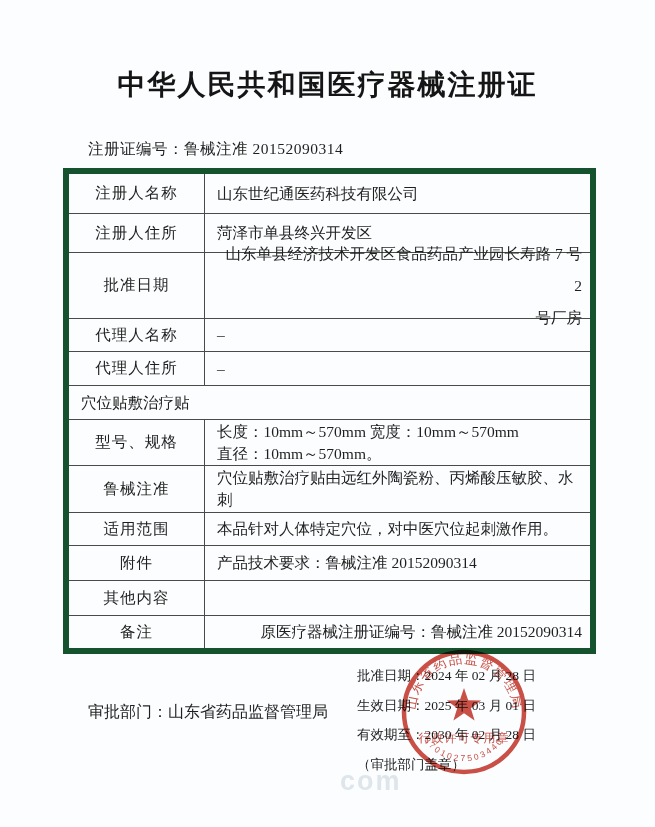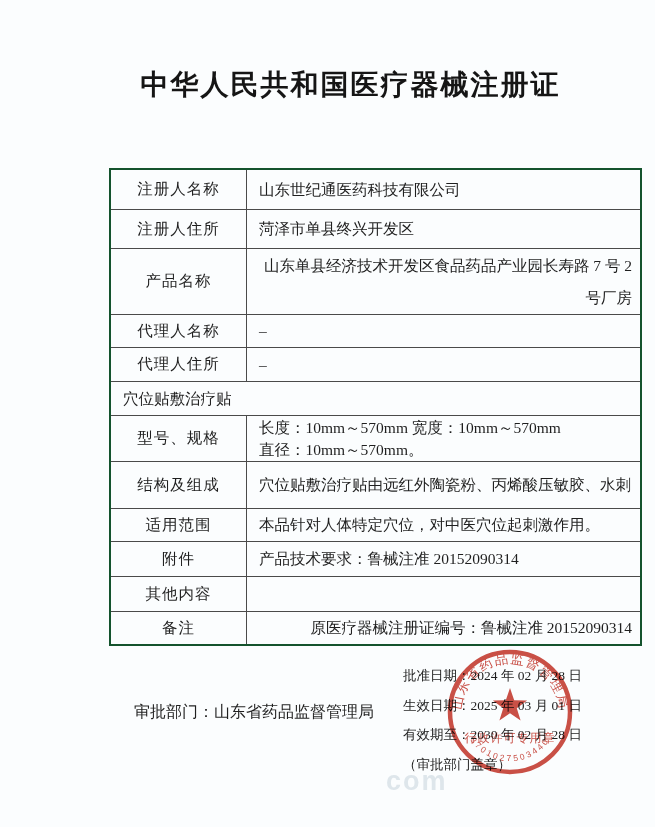--- a/index.html
+++ b/index.html
@@ -4,35 +4,35 @@
 <style>
   html,body { margin:0; padding:0; }
   body {
     width:655px; height:827px;
     background:#fbfdfe;
     font-family:"Liberation Serif","DejaVu Serif",serif;
     color:#1f1f1f;
     position:relative;
     overflow:hidden;
   }
-  .page { position:absolute; inset:0;margin-left:46px; }
+  .page { position:absolute; inset:0; }
 
   .title {
     position:absolute; top:66px; left:0; width:100%;
     text-align:center; font-size:28px; font-weight:bold; letter-spacing:2px;
     color:#151515;
   }
   .regline {
     position:absolute; top:139px; left:88px;
     font-size:15.5px; letter-spacing:0.5px;
   }
 
   .ctable {
     position:absolute; top:168px; left:63px; width:533px;
-    border:2px solid #14532d; box-sizing:border-box;
+    border:6px solid #14532d; box-sizing:border-box;
     background:transparent;
   }
   .trow { display:flex; border-top:1px solid #4a4a4a; box-sizing:border-box; }
   .trow:first-child { border-top:none; }
   .tlabel {
     flex:0 0 136px; width:136px;
     display:flex; align-items:center; justify-content:center;
     font-size:15.5px; letter-spacing:1px;
     border-right:1px solid #4a4a4a; box-sizing:border-box;
     text-align:center;
@@ -62,39 +62,40 @@
     color:#a9bcc9; opacity:0.35; user-select:none;
   }
 </style>
 </head>
 <body>
 
 <div class="page">
 
   <div class="title">中华人民共和国医疗器械注册证</div>
 
+  <div class="regline">注册证编号：鲁械注准 20152090314</div>
 
   <div class="ctable">
 
     <div class="trow" style="height:39px">
       <div class="tlabel">注册人名称</div>
       <div class="tvalue">
           <span class="vline">山东世纪通医药科技有限公司</span>
         </div>
     </div>
 
     <div class="trow" style="height:39px">
       <div class="tlabel">注册人住所</div>
       <div class="tvalue">
           <span class="vline">菏泽市单县终兴开发区</span>
         </div>
     </div>
 
     <div class="trow" style="height:66px">
-      <div class="tlabel">产品名称</div>
+      <div class="tlabel">批准日期</div>
       <div class="tvalue">
         <span class="vline wide">山东单县经济技术开发区食品药品产业园长寿路 7 号 2</span>
         <span class="vline wide">号厂房</span>
       </div>
     </div>
 
     <div class="trow" style="height:33px">
       <div class="tlabel">代理人名称</div>
       <div class="tvalue">
           <span class="vline">–</span>
@@ -116,21 +117,21 @@
 
     <div class="trow" style="height:46px">
       <div class="tlabel">型号、规格</div>
       <div class="tvalue">
         <span class="vline">长度：10mm～570mm 宽度：10mm～570mm</span>
         <span class="vline">直径：10mm～570mm。</span>
       </div>
     </div>
 
     <div class="trow" style="height:47px">
-      <div class="tlabel">结构及组成</div>
+      <div class="tlabel">鲁械注准</div>
       <div class="tvalue">
         <span class="vline">穴位贴敷治疗贴由远红外陶瓷粉、丙烯酸压敏胶、水刺</span>
       </div>
     </div>
 
     <div class="trow" style="height:33px">
       <div class="tlabel">适用范围</div>
       <div class="tvalue">
           <span class="vline">本品针对人体特定穴位，对中医穴位起刺激作用。</span>
         </div>

